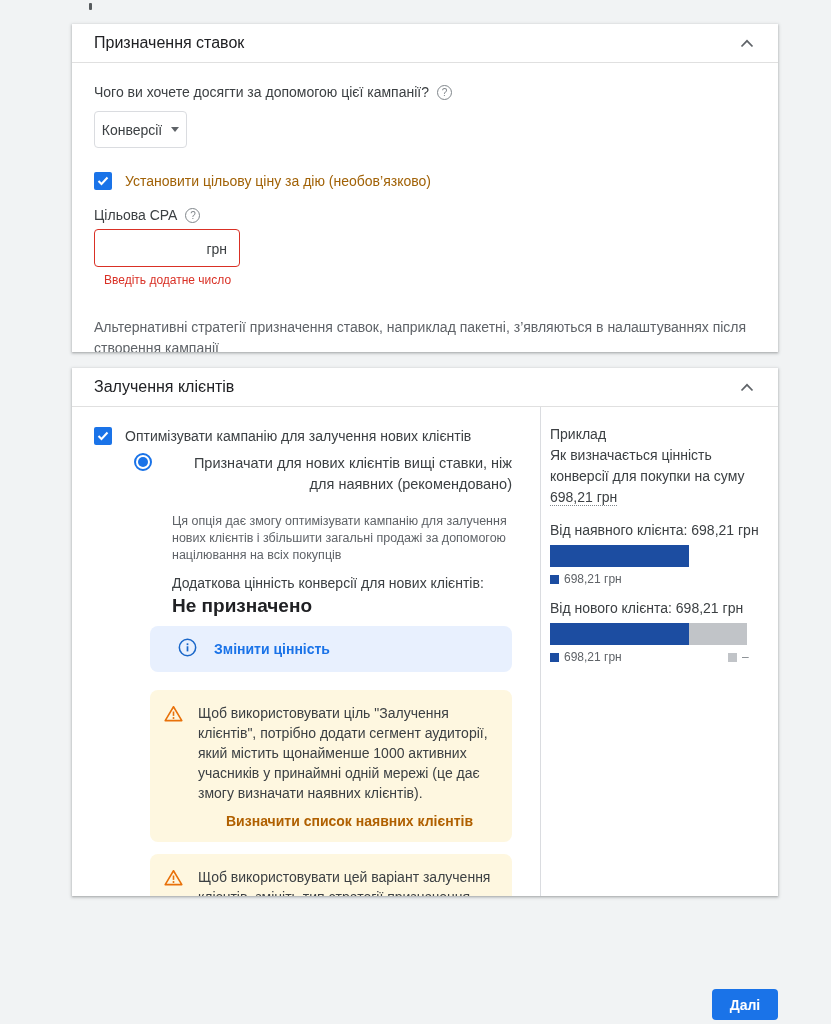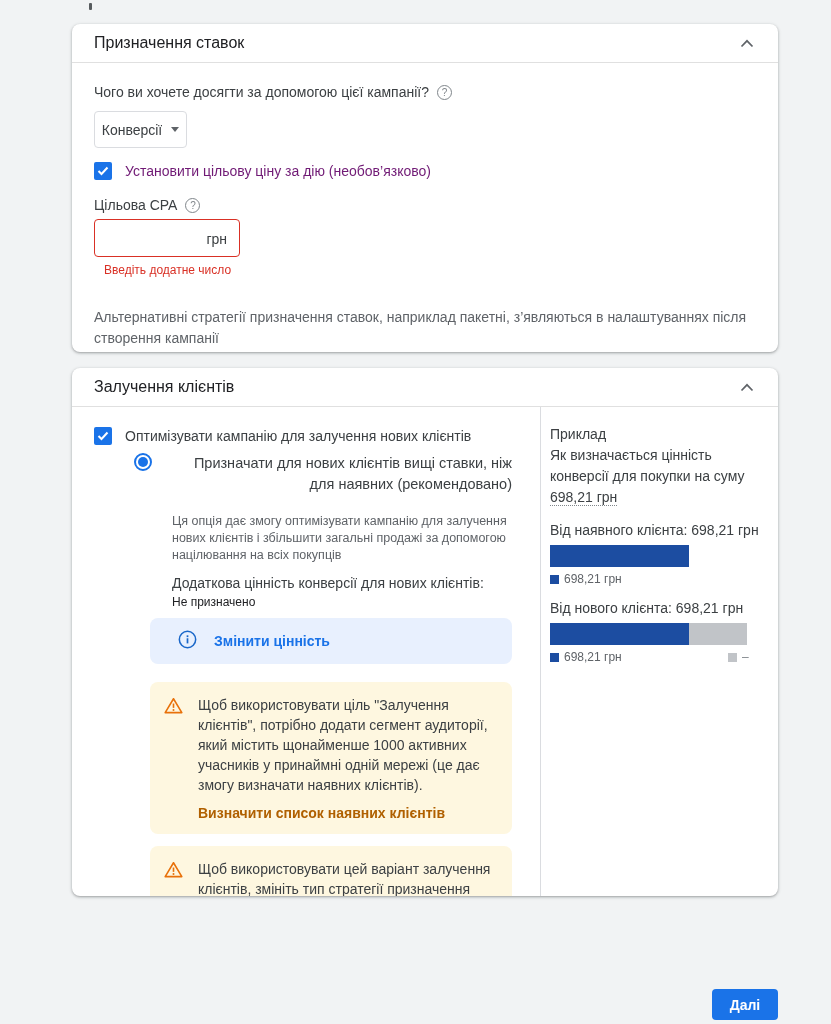--- a/index.html
+++ b/index.html
@@ -1,39 +1,39 @@
 <!DOCTYPE html>
 <html><head>
 <meta charset="utf-8">
 <style>
   * { margin:0; padding:0; box-sizing:border-box; }
   html,body { width:831px; }
   body { font-family:"Liberation Sans", sans-serif; background:#f1f3f4; }
   .page { position:relative; width:831px; height:1024px; background:#f1f3f4; overflow:hidden; }
   .stray { position:absolute; left:89px; top:3px; width:3px; height:7px; background:#3c4043; border-radius:1px; opacity:.85; }
 
-  .card { position:absolute; left:72px; width:706px; background:#fff; border-radius:8px;
+  .card { position:absolute; left:72px; width:706px; background:#fff; border-radius:0;
           box-shadow:0 1px 2px rgba(60,64,67,.3), 0 1px 3px 1px rgba(60,64,67,.15); overflow:hidden; }
   .card1 { top:24px; height:328px; }
   .card2 { top:368px; height:528px; }
 
   .card-header { height:38px; display:flex; align-items:center; justify-content:space-between;
                  padding:0 24px 0 22px; cursor:pointer; }
   .card-title { font-size:16px; color:#202124; }
   .divider { height:1px; background:#e0e0e0; }
 
   .c1-body { padding:21px 24px 0 22px; }
   .question { display:flex; align-items:center; gap:8px; font-size:14px; color:#3c4043; }
   .help { width:15px; height:15px; border:1px solid #80868b; border-radius:50%; color:#80868b;
           font-size:10px; display:inline-flex; align-items:center; justify-content:center; flex:none; }
   .dropdown { margin-top:11px; width:93px; height:37px; border:1px solid #dadce0; border-radius:4px;
               display:flex; align-items:center; justify-content:center; gap:9px; font-size:14px; color:#3c4043; cursor:pointer; }
   .caret { width:0; height:0; border-left:4px solid transparent; border-right:4px solid transparent;
            border-top:5px solid #5f6368; }
-  .check-row { margin-top:14px; display:flex; align-items:center; gap:13px; font-size:14px; color:#701a75; }
+  .check-row { margin-top:24px; display:flex; align-items:center; gap:13px; font-size:14px; color:#a16207; }
   .cbx { width:18px; height:18px; background:#1a73e8; border-radius:2px; display:flex;
          align-items:center; justify-content:center; flex:none; cursor:pointer; }
   .cpa-label { margin-top:17px; display:flex; align-items:center; gap:8px; font-size:14px; color:#3c4043; }
   .cpa-input { margin-top:6px; position:relative; width:146px; height:38px; border:1px solid #d93025; border-radius:4px; background:#fff; }
   .cpa-input input { position:absolute; inset:0; border:0; outline:0; background:transparent; width:100px; padding:0 0 0 12px; font-size:14px; }
   .cpa-suffix { position:absolute; right:12px; top:11px; font-size:14px; color:#3c4043; }
   .cpa-error { margin:6px 0 0 10px; font-size:12px; color:#d93025; }
   .footnote { margin-top:30px; font-size:14px; line-height:21px; color:#5f6368; max-width:662px; }
 
   .c2-content { display:flex; min-height:555px; }
@@ -42,32 +42,32 @@
 
   .opt-row { display:flex; align-items:center; gap:13px; font-size:14px; color:#3c4043; }
   .radio-block { margin:8px 0 0 40px; display:flex; gap:20px; }
   .radio-on { width:18px; height:18px; border:2px solid #1a73e8; border-radius:50%; position:relative; flex:none; cursor:pointer; }
   .radio-on::after { content:""; position:absolute; inset:2px; background:#1a73e8; border-radius:50%; }
   .radio-off { width:18px; height:18px; border:2px solid #5f6368; border-radius:50%; flex:none; cursor:pointer; }
   .radio-label { font-size:14.5px; line-height:21px; color:#3c4043; max-width:356px;text-align:right; }
   .indent { margin-left:78px; }
   .desc { margin-top:18px; font-size:12.5px; line-height:17px; color:#5f6368; max-width:358px; }
   .value-label { margin-top:11px; font-size:14px; color:#3c4043; }
-  .value-status { margin-top:4px; font-size:12px; font-weight:400; color:#202124; }
+  .value-status { margin-top:4px; font-size:19px; font-weight:700; color:#202124; }
 
   .info-box { margin:9px 0 0 56px; width:362px; height:46px; background:#e8f0fe; border-radius:8px;
               display:flex; align-items:center; padding-left:28px; gap:17px; }
   .info-link { font-size:14px; font-weight:700; color:#1a73e8; cursor:pointer; }
 
   .warn-box { margin:18px 0 0 56px; width:362px; background:#fef7e0; border-radius:8px; padding:13px 18px 13px 14px;
               display:flex; gap:15px; }
   .warn-box.second { margin-top:12px; }
   .warn-icon { flex:none; margin-top:2px; }
   .warn-text { font-size:14px; line-height:20px; color:#3c4043; }
-  .warn-link { margin-top:10px; font-size:14px; font-weight:700; color:#b06000; cursor:pointer; }
+  .warn-link { margin-top:10px; font-size:14px; font-weight:700; color:#b06000; cursor:pointer;margin-left:28px; }
 
   .radio-block.second { margin-top:14px; }
 
   .ex-title { font-size:14px; color:#3c4043; }
   .ex-intro { margin-top:3px; font-size:14px; line-height:21px; color:#3c4043; max-width:214px; }
   .ex-amount { border-bottom:1px dotted #80868b; cursor:help; }
   .bar-label { margin-top:14px; font-size:14px; color:#3c4043; }
   .bar-track { margin-top:7px; display:flex; width:222px; }
   .bar-blue { height:22px; background:#1c4da1; }
   .bar-gray { height:22px; background:#c1c4c8; }

